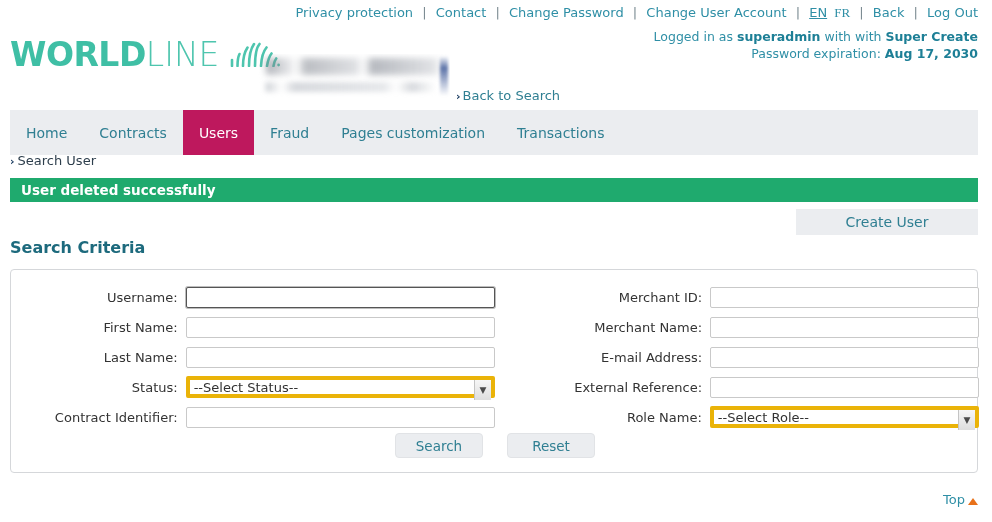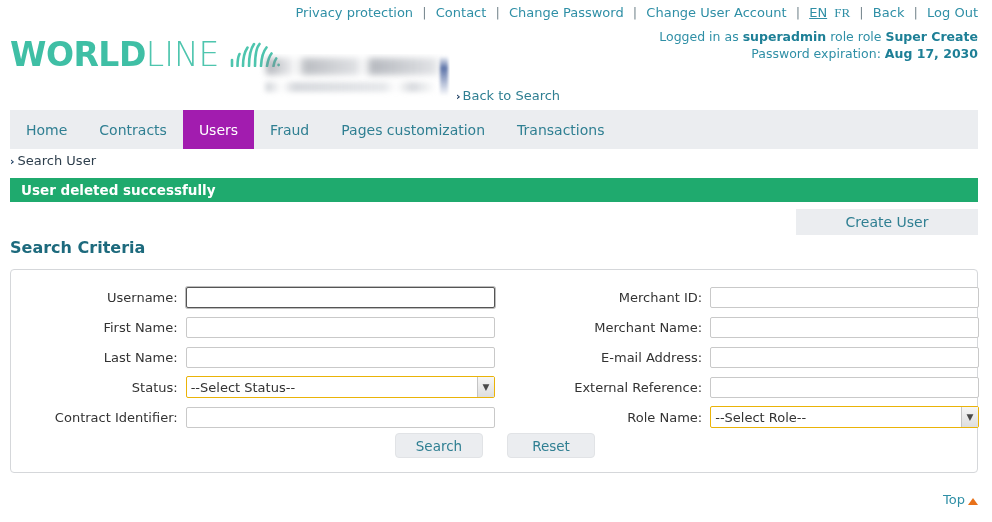--- a/index.html
+++ b/index.html
@@ -97,34 +97,34 @@
   .back-search {
     position: absolute; left: 456px; top: 88px;
     font-size: 13px; color: #2f7f92;
     white-space: nowrap;
   }
   .back-search .chev { color: #12355b; font-weight: bold; margin-right: 2px; font-size: 11px;}
 
   
   .nav {
     position: absolute; left: 10px; top: 110px;
-    width: 968px; height: 39px;
+    width: 968px; height: 45px;
     background: #ebedf0;
     display: flex; align-items: stretch;
   }
   .nav .item {
     display: flex; align-items: center;
     padding: 0 16px;
     font-size: 14px;
     color: #2f7f92;
     cursor: pointer;
     white-space: nowrap;
   }
   .nav .item.active {
-    background: #a21caf;
+    background: #be185d;
     color: #ffffff;
   }
 
   
   .crumb {
     position: absolute; left: 10px; top: 153px;
     font-size: 13px; color: #2d3e4c;
     white-space: nowrap;
   }
   .crumb .chev { color: #12355b; font-weight: bold; margin-right: 3px; font-size: 11px;}
@@ -192,21 +192,21 @@
     padding: 0 4px;
     color: #333;
     outline: none;
   }
   .txt.focused {
     border: 1px solid #555;
     box-shadow: 0 0 0 1px #bdbdbd;
   }
   .sel {
     width: 310px; height: 22px;
-    border: 1px solid #eab308;
+    border: 4px solid #eab308;
     border-radius: 2px;
     background: #fff;
     font-family: inherit; font-size: 13px;
     color: #333;
     padding: 0 2px 0 4px;
     position: relative;
     display: flex; align-items: center;
     cursor: pointer;
   }
   .sel .sel-val { flex: 1; white-space: nowrap; overflow: hidden; }
@@ -267,21 +267,21 @@
   <a href="#" class="lang-active">EN</a>
   <a href="#" class="lang-inactive">FR</a>
   <span class="sep">|</span>
   <a href="#">Back</a>
   <span class="sep">|</span>
   <a href="#">Log Out</a>
 </div>
 
 <div class="loginfo">
   <div>
-    <span>Logged in as </span><b>superadmin</b><span> role role </span><b>Super Create</b>
+    <span>Logged in as </span><b>superadmin</b><span> with with </span><b>Super Create</b>
   </div>
   <div>
     <span>Password expiration: </span><b>Aug 17, 2030</b>
   </div>
 </div>
 
 <div class="logo">
   <span class="w1">WORLD</span>
   <span class="w2">LINE</span>
   <span class="fan">

